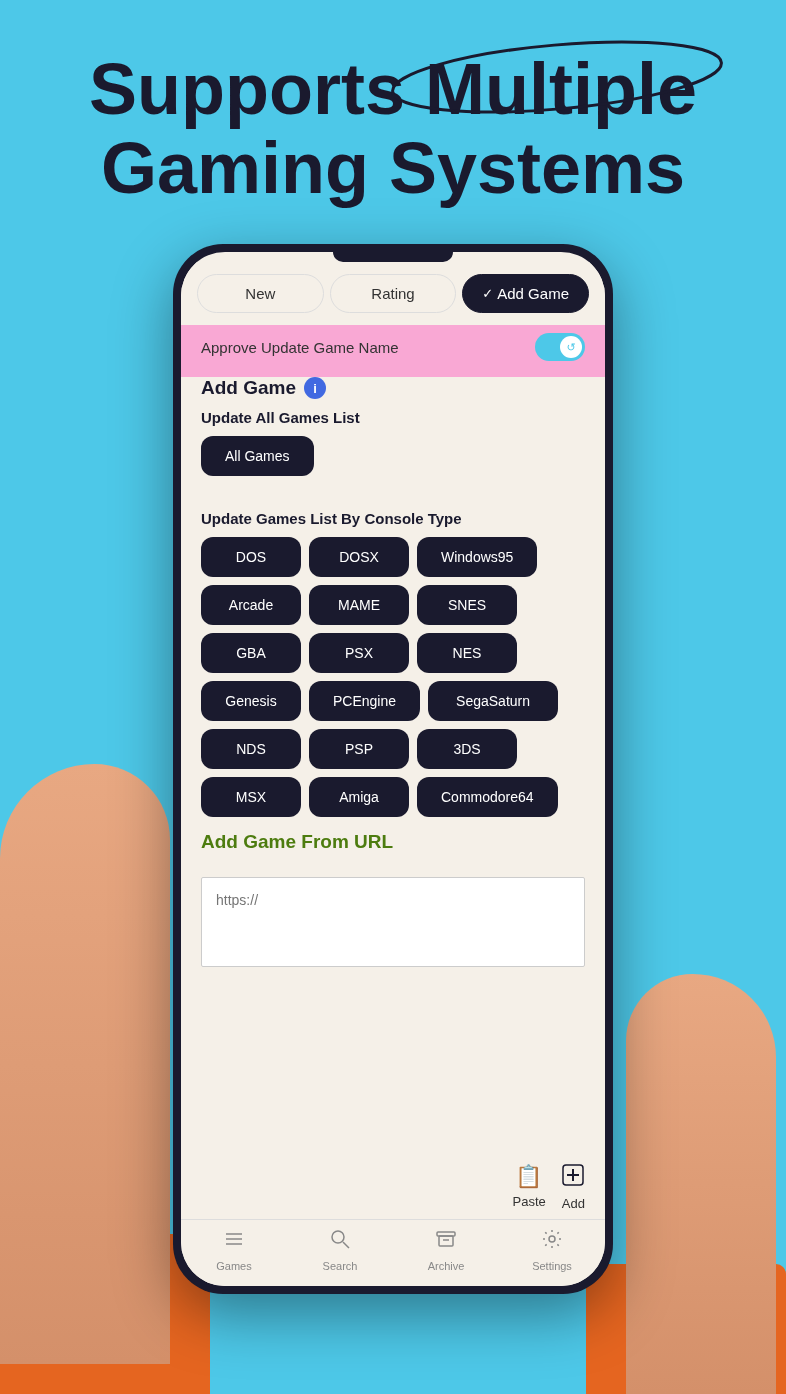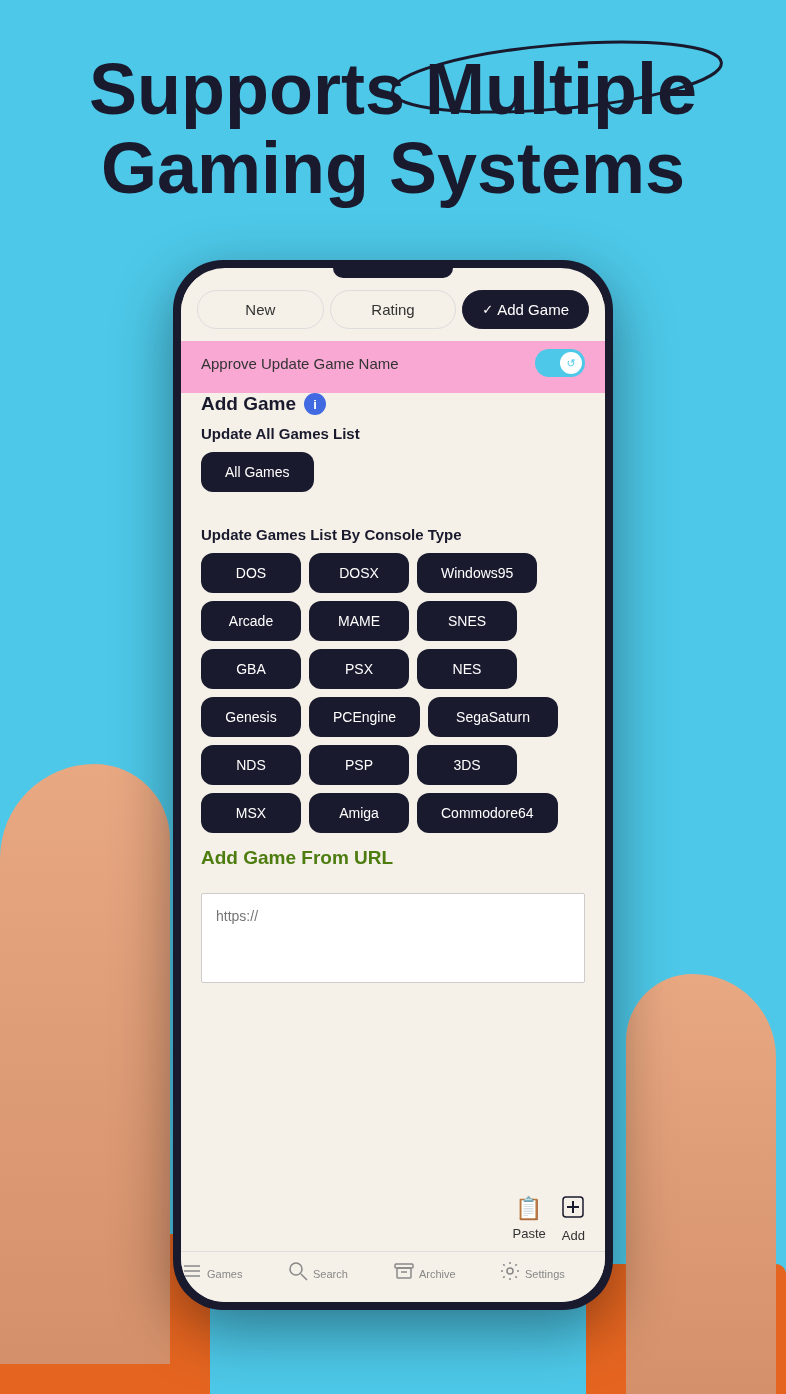--- a/index.html
+++ b/index.html
@@ -32,21 +32,21 @@
       font-size: 72px;
       font-weight: 900;
       color: #1a1a2e;
       line-height: 1.1;
       font-family: 'Arial Black', sans-serif;
     }
 
     
     .phone-wrapper {
       position: absolute;
-      top: 260px;
+      top: 244px;
       left: 50%;
       transform: translateX(-50%);
       z-index: 10;
       width: 440px;
       height: 1050px;
     }
 
     .phone {
       width: 440px;
       height: 1050px;
@@ -269,21 +269,21 @@
     .bottom-nav {
       display: flex;
       background: #F5F0E8;
       border-top: 1px solid #ddd;
       padding: 8px 0 14px;
     }
 
     .nav-item {
       flex: 1;
       display: flex;
-      flex-direction: row;
+      flex-direction: column;
       align-items: center;
       gap: 4px;
       cursor: pointer;
       font-size: 12px;
       color: #888;
     }
 
     .nav-item.active {
       color: #1a1a2e;
     }

